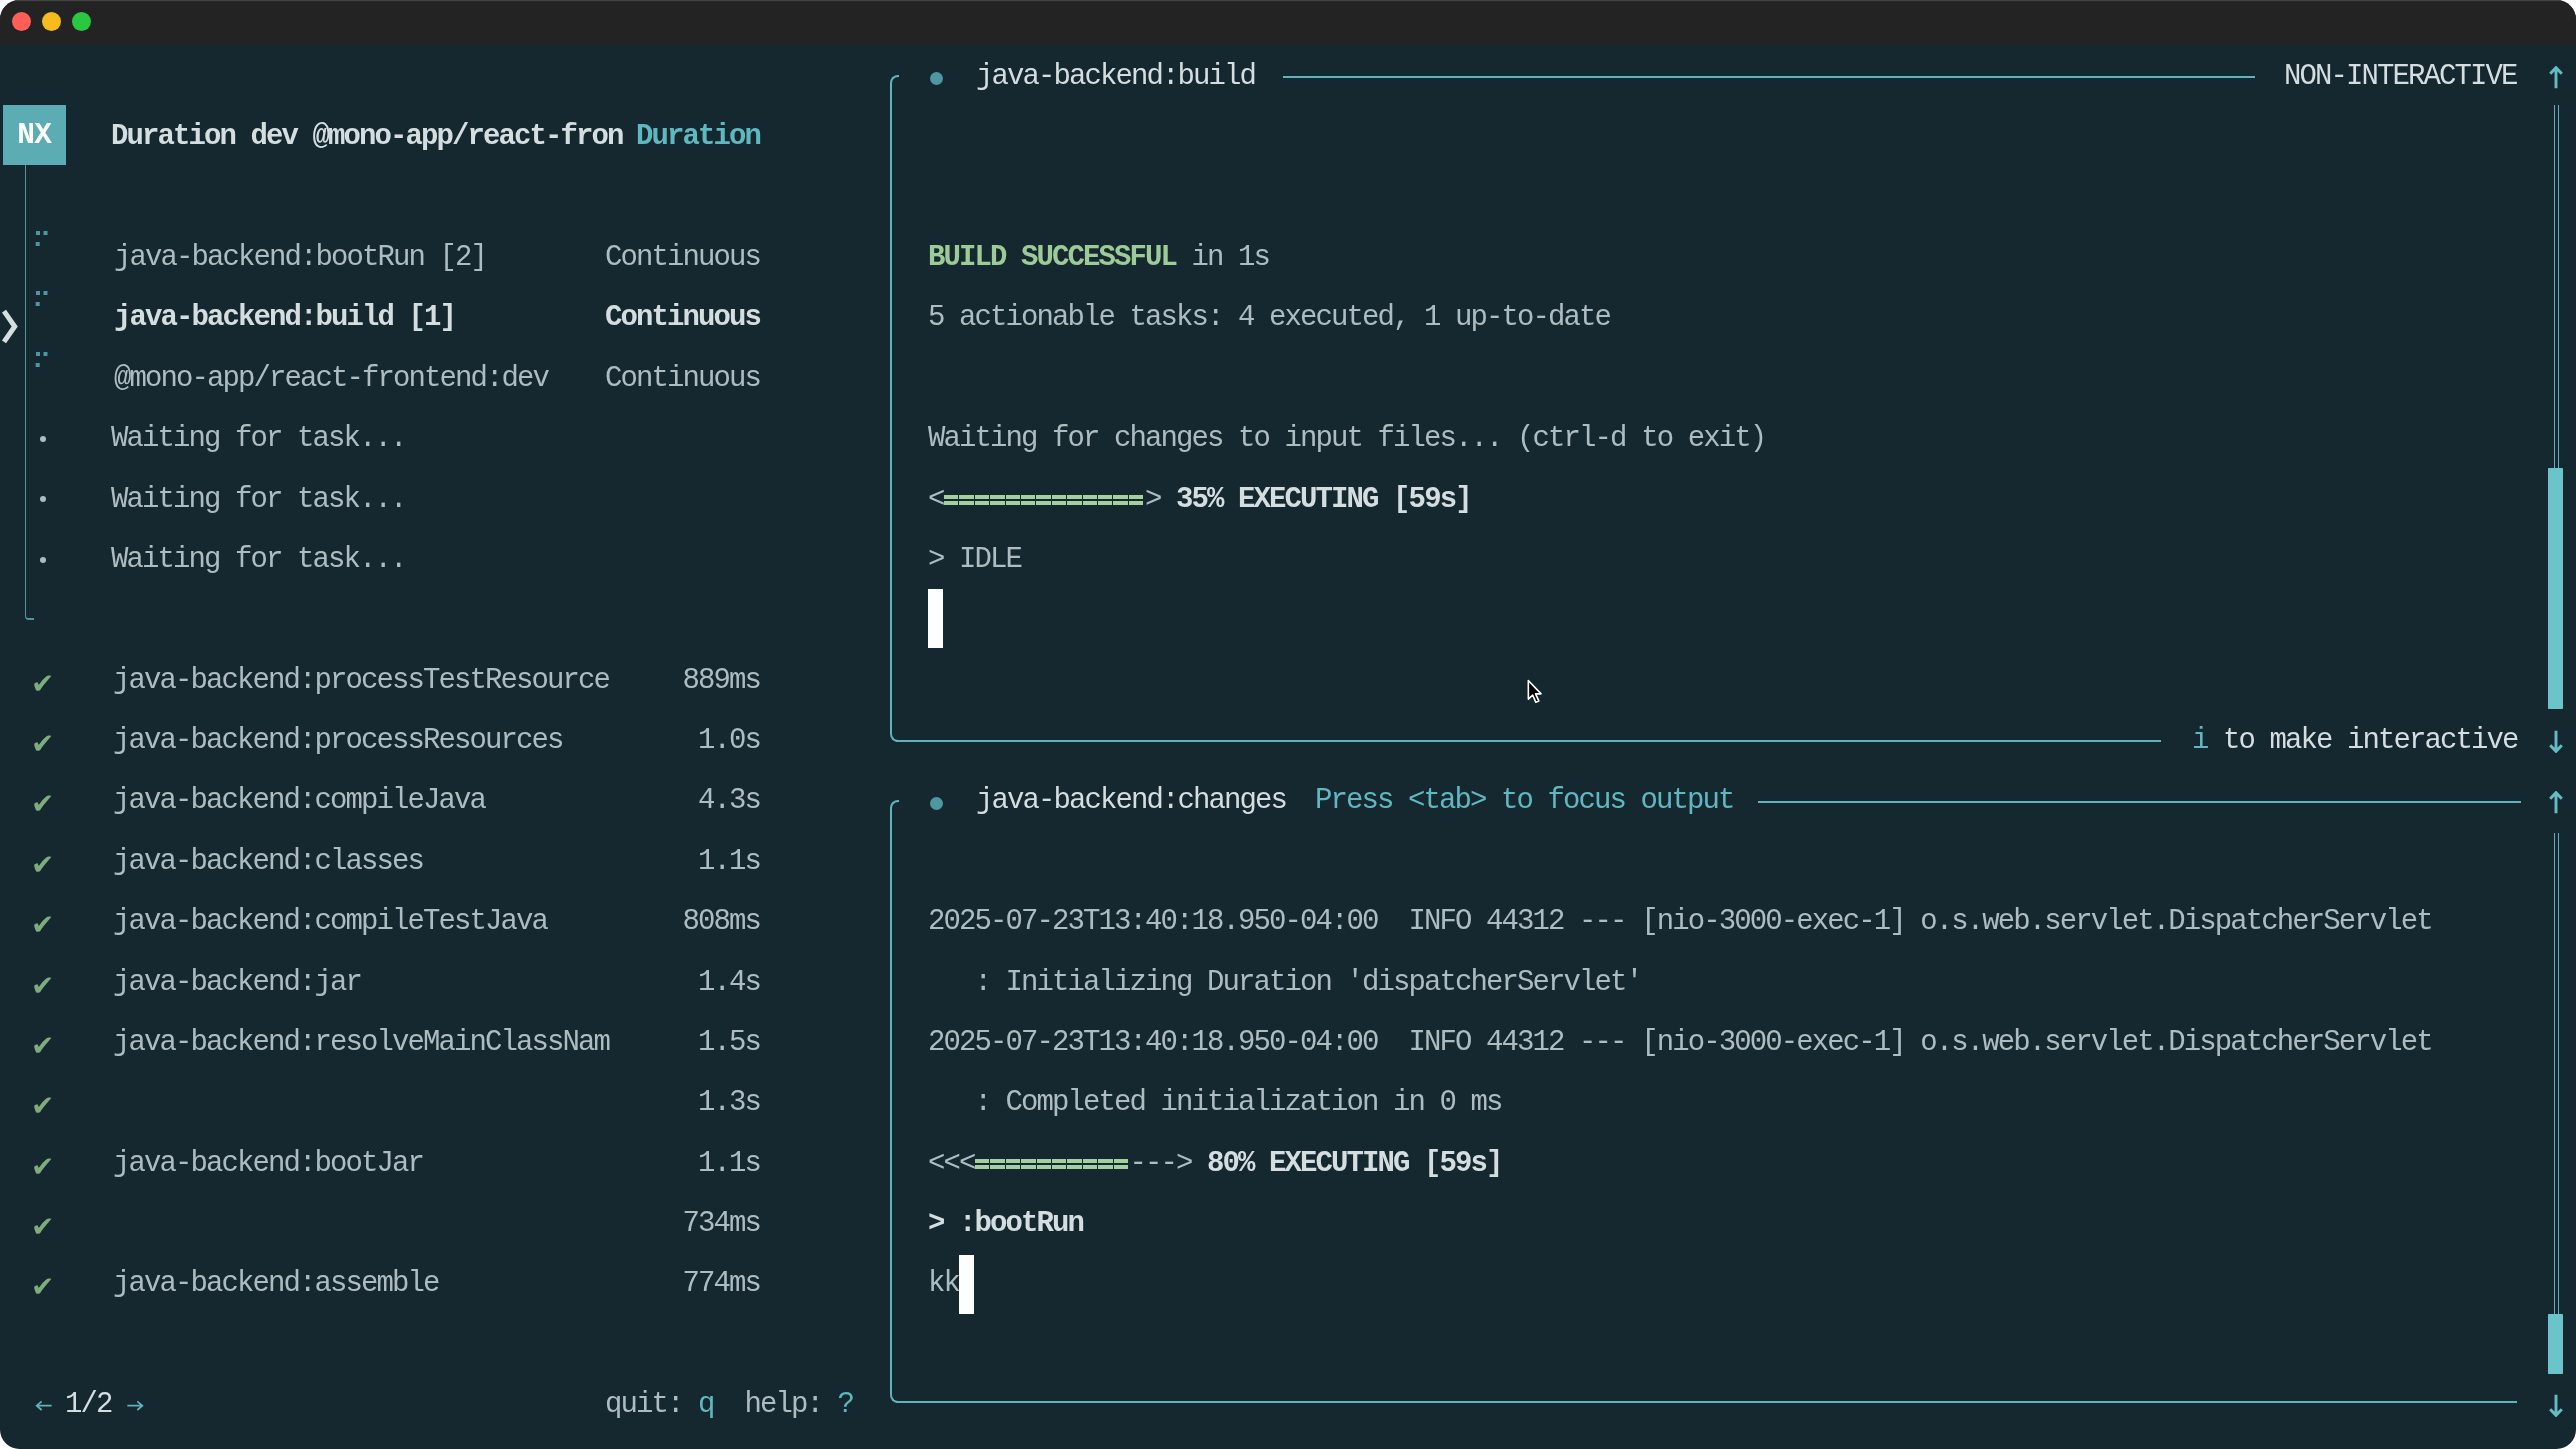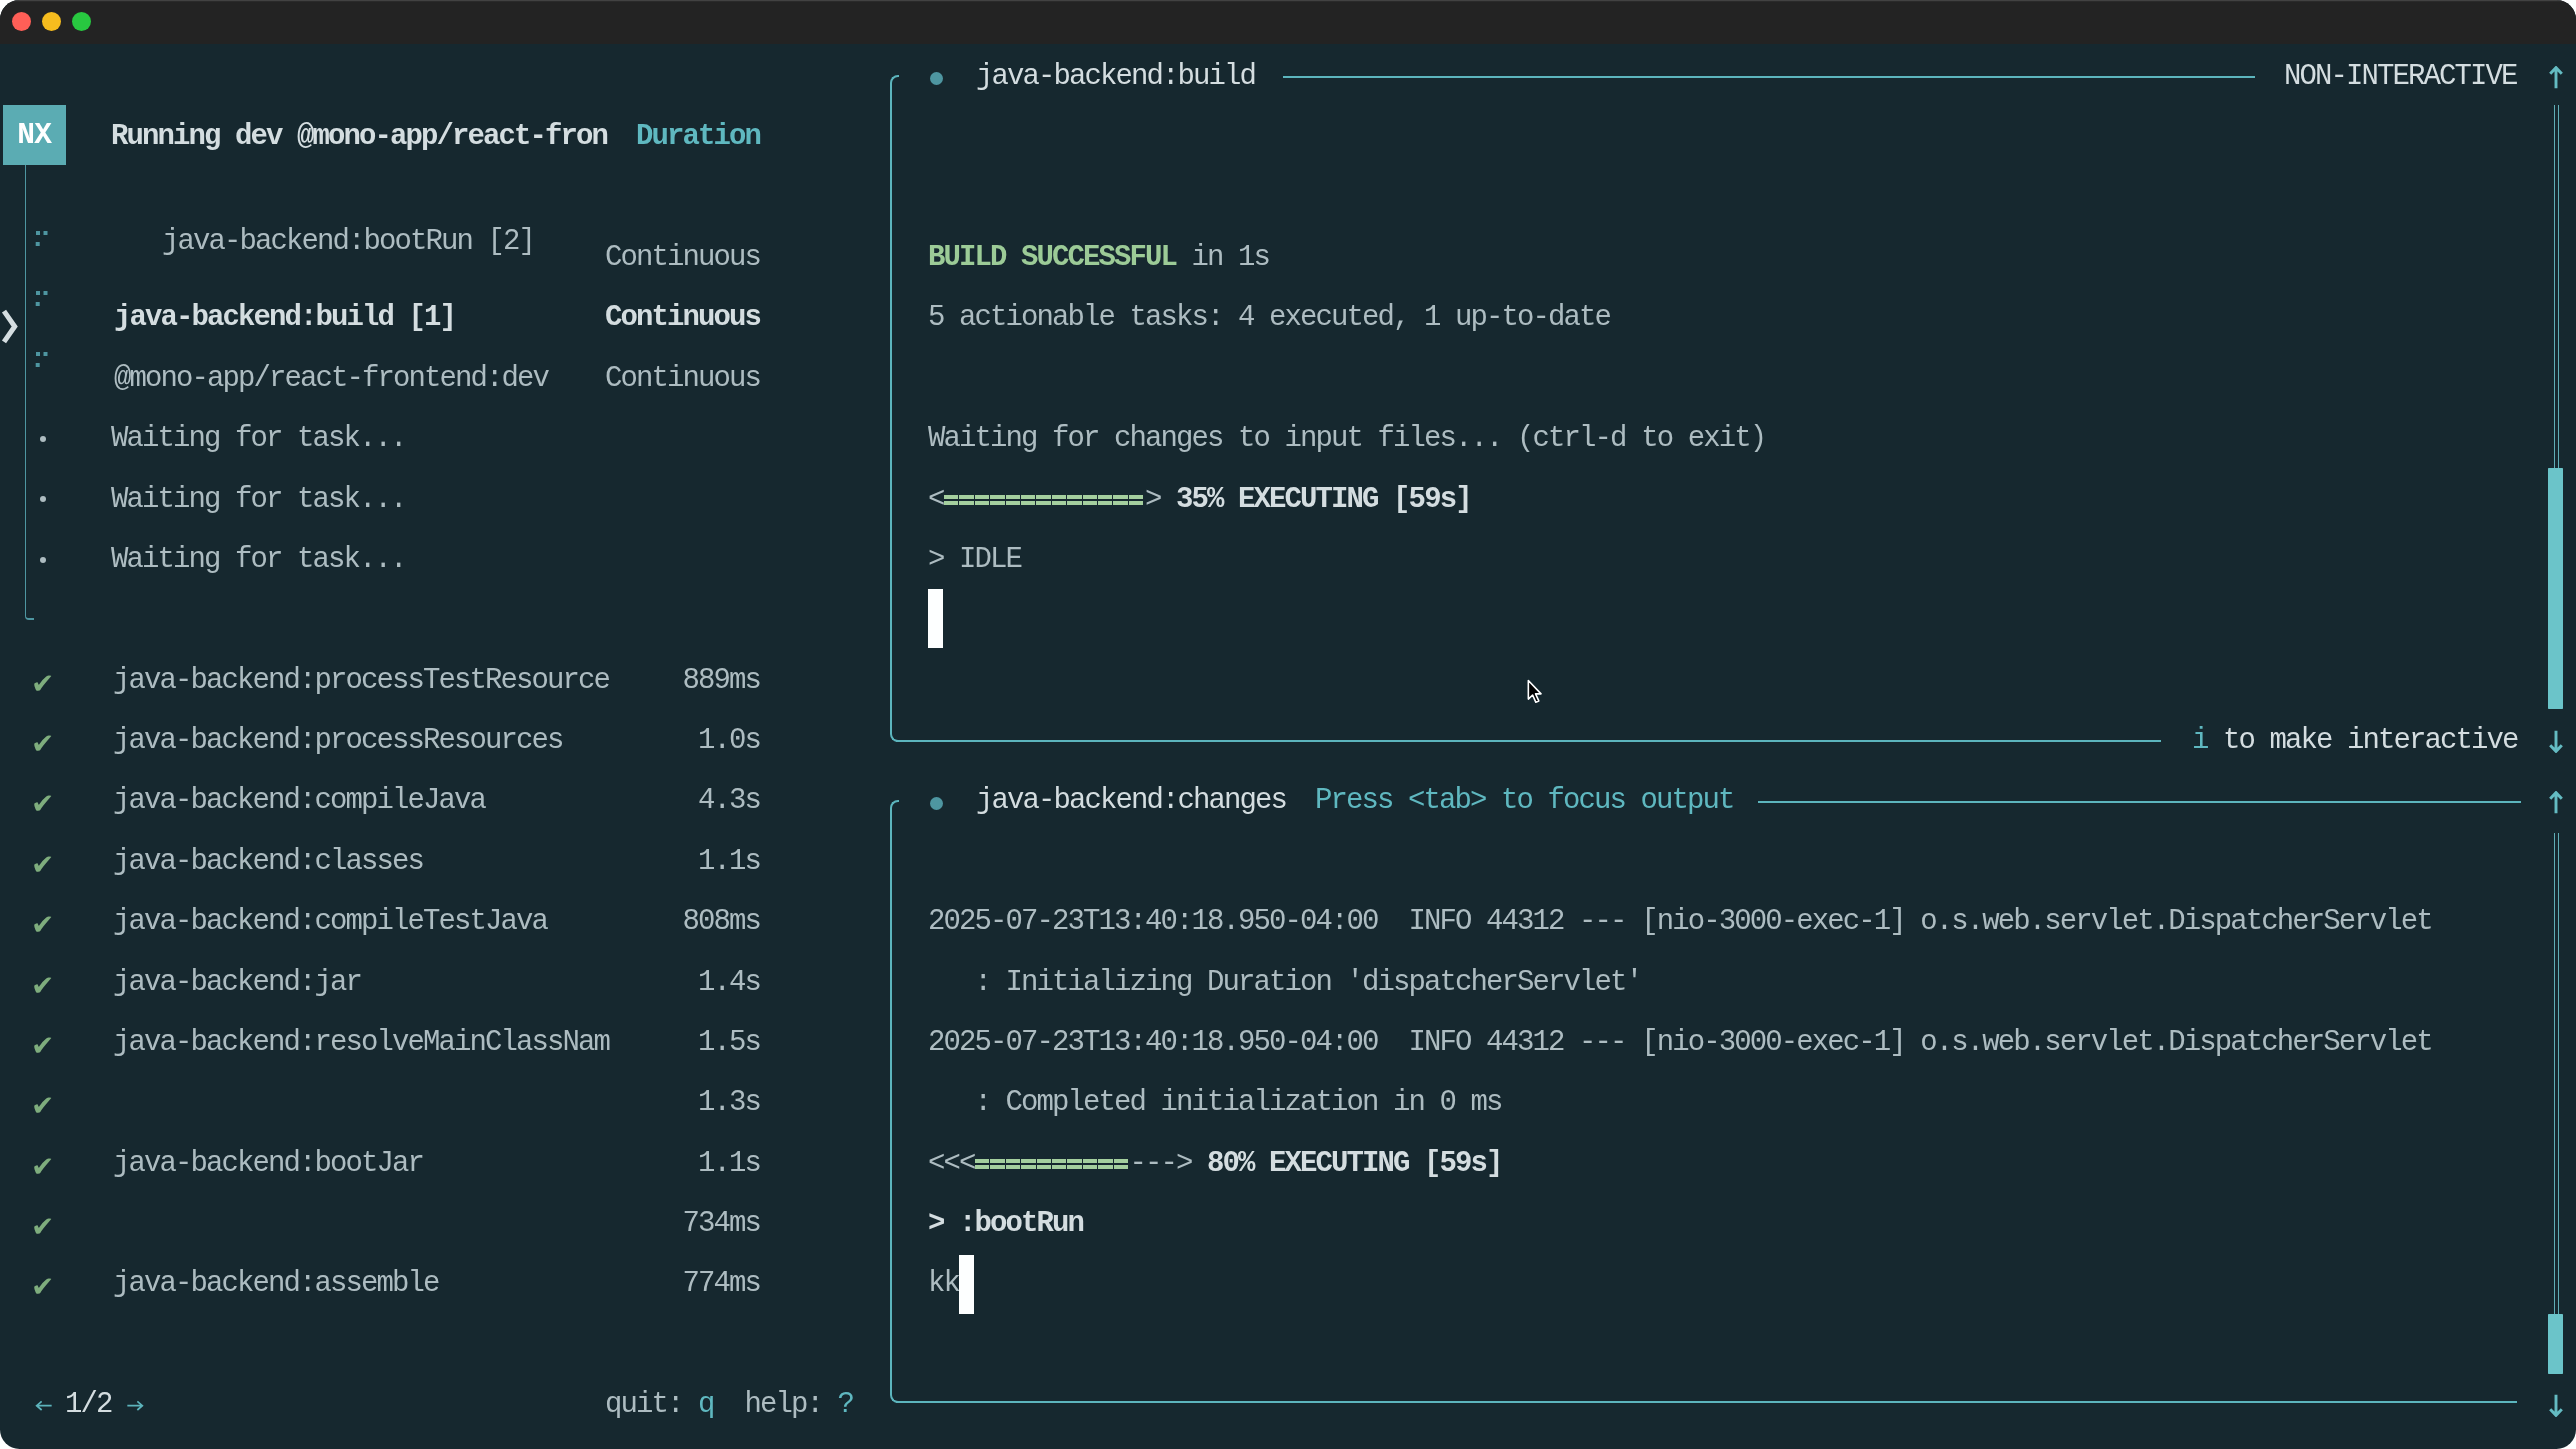--- a/index.html
+++ b/index.html
@@ -59,25 +59,25 @@
     <div class="tl" style="left:42px;background:var(--yellow);"></div>
     <div class="tl" style="left:72px;background:var(--grn);"></div>
   </div>
 
   <div id="leftcol">
     <div id="nxbox">
         <span>NX</span>
       </div>
     <div id="bracket"></div>
 
-    <div class="lrow b br" style="left:111px;top:107px;">Running dev @mono-app/react-fron</div>
+    <div class="lrow b br" style="left:111px;top:107px;">Duration dev @mono-app/react-fron</div>
     <div class="dur b teal" style="top:107px;">Duration</div>
 
     <div class="spin" style="top:231px;"></div>
-    <div class="lrow fg" style="top:212px;margin-left:48px;">java-backend:bootRun [2]</div>
+    <div class="lrow fg" style="top:228px;">java-backend:bootRun [2]</div>
     <div class="dur fg" style="top:228px;">Continuous</div>
 
     <svg class="arr" style="left:1.3px;top:309px;" width="17.4" height="35" viewBox="0 0 26 52">
         <path d="M4.5 3 L20.5 26 L4.5 49" fill="none" stroke="#D5DEE1" stroke-width="7.5" stroke-linecap="butt" stroke-linejoin="miter"></path>
       </svg>
     <div class="spin" style="top:291px;"></div>
     <div class="lrow b br" style="top:288px;">java-backend:build [1]</div>
     <div class="dur b br" style="top:288px;">Continuous</div>
 
     <div class="spin" style="top:352px;"></div>

